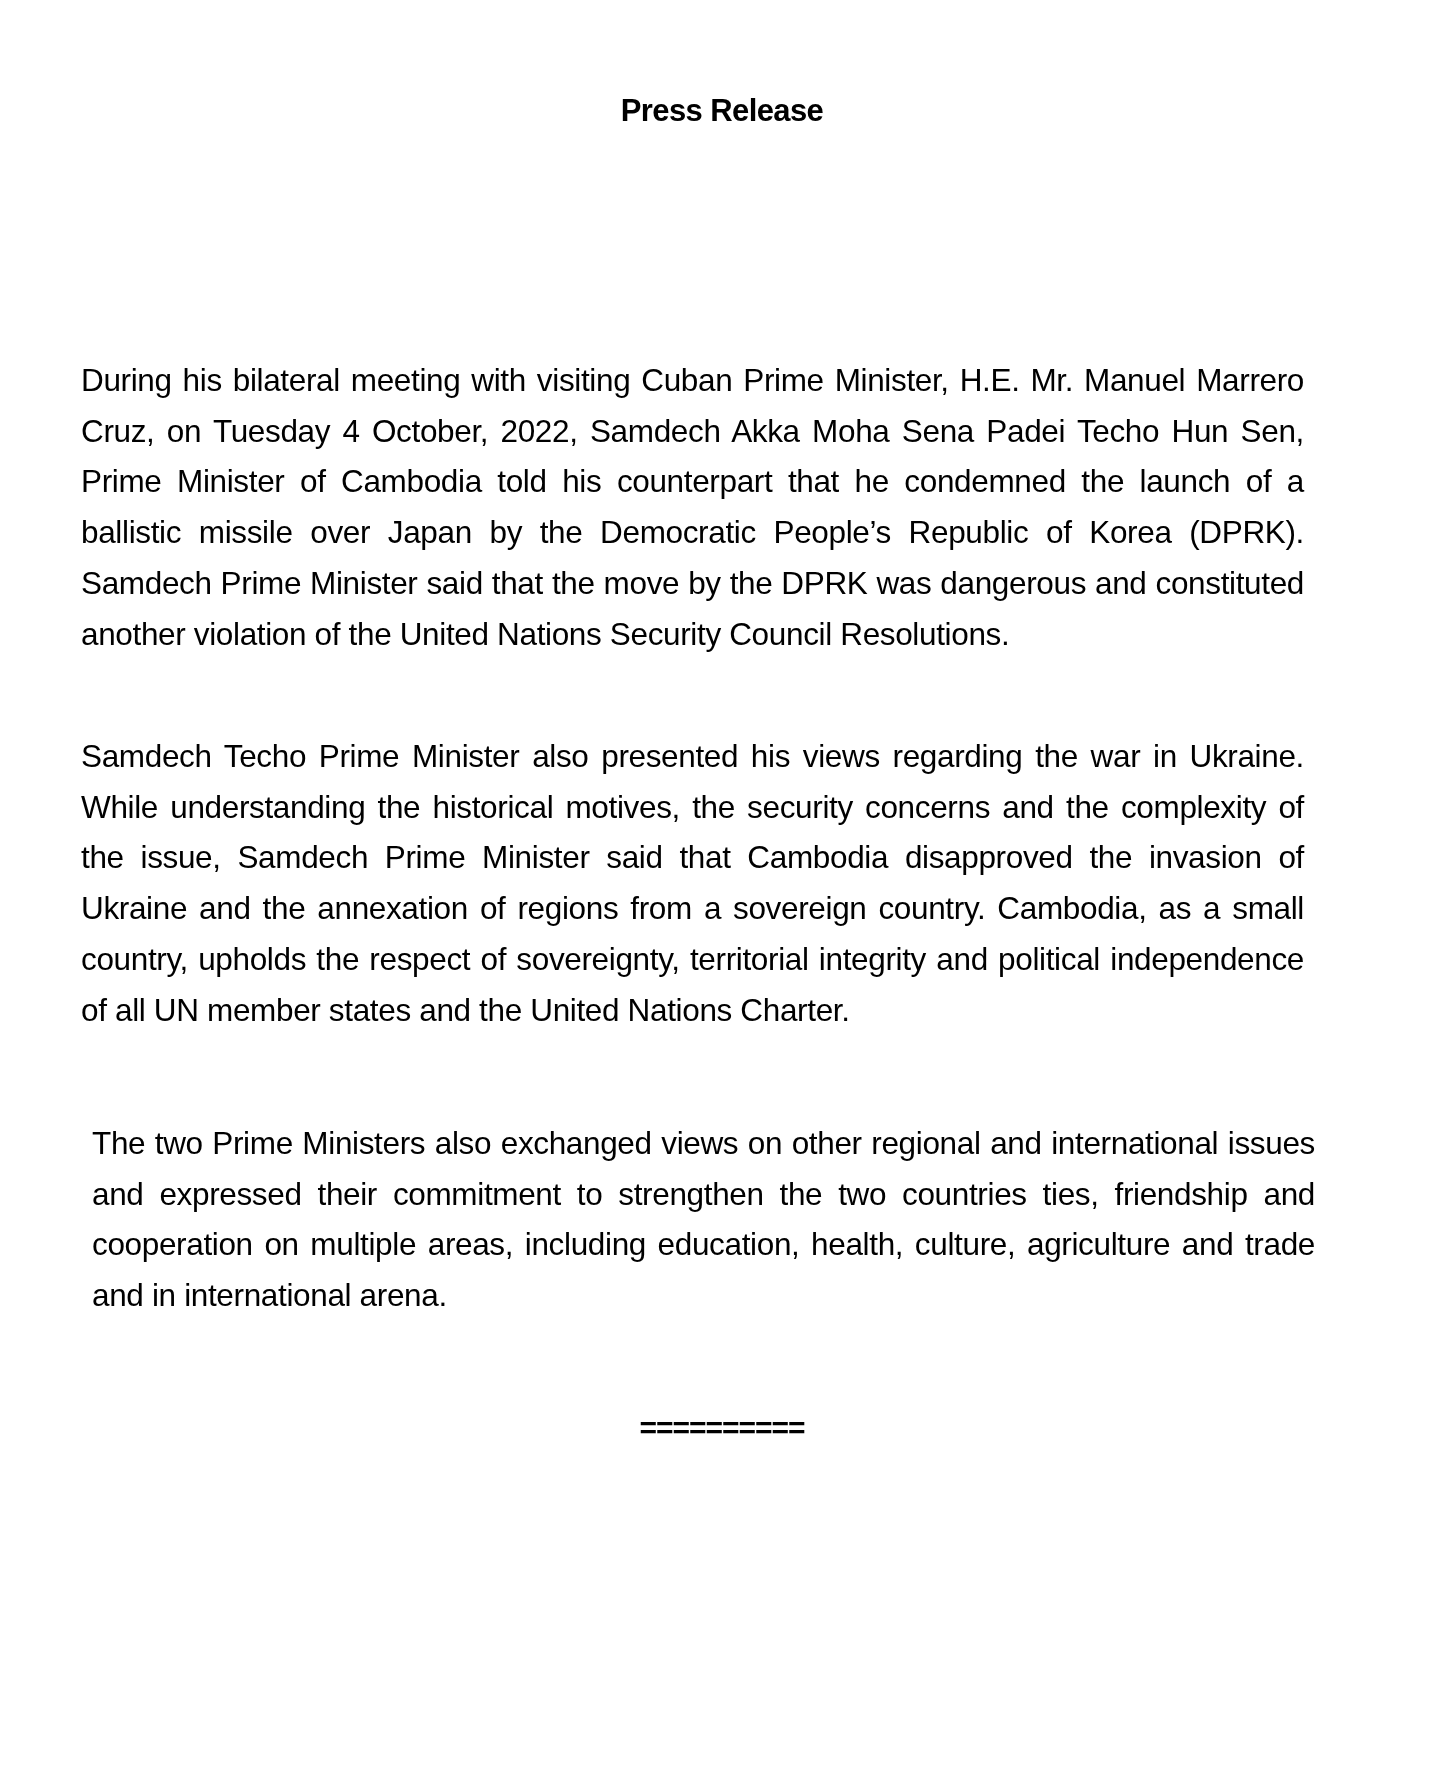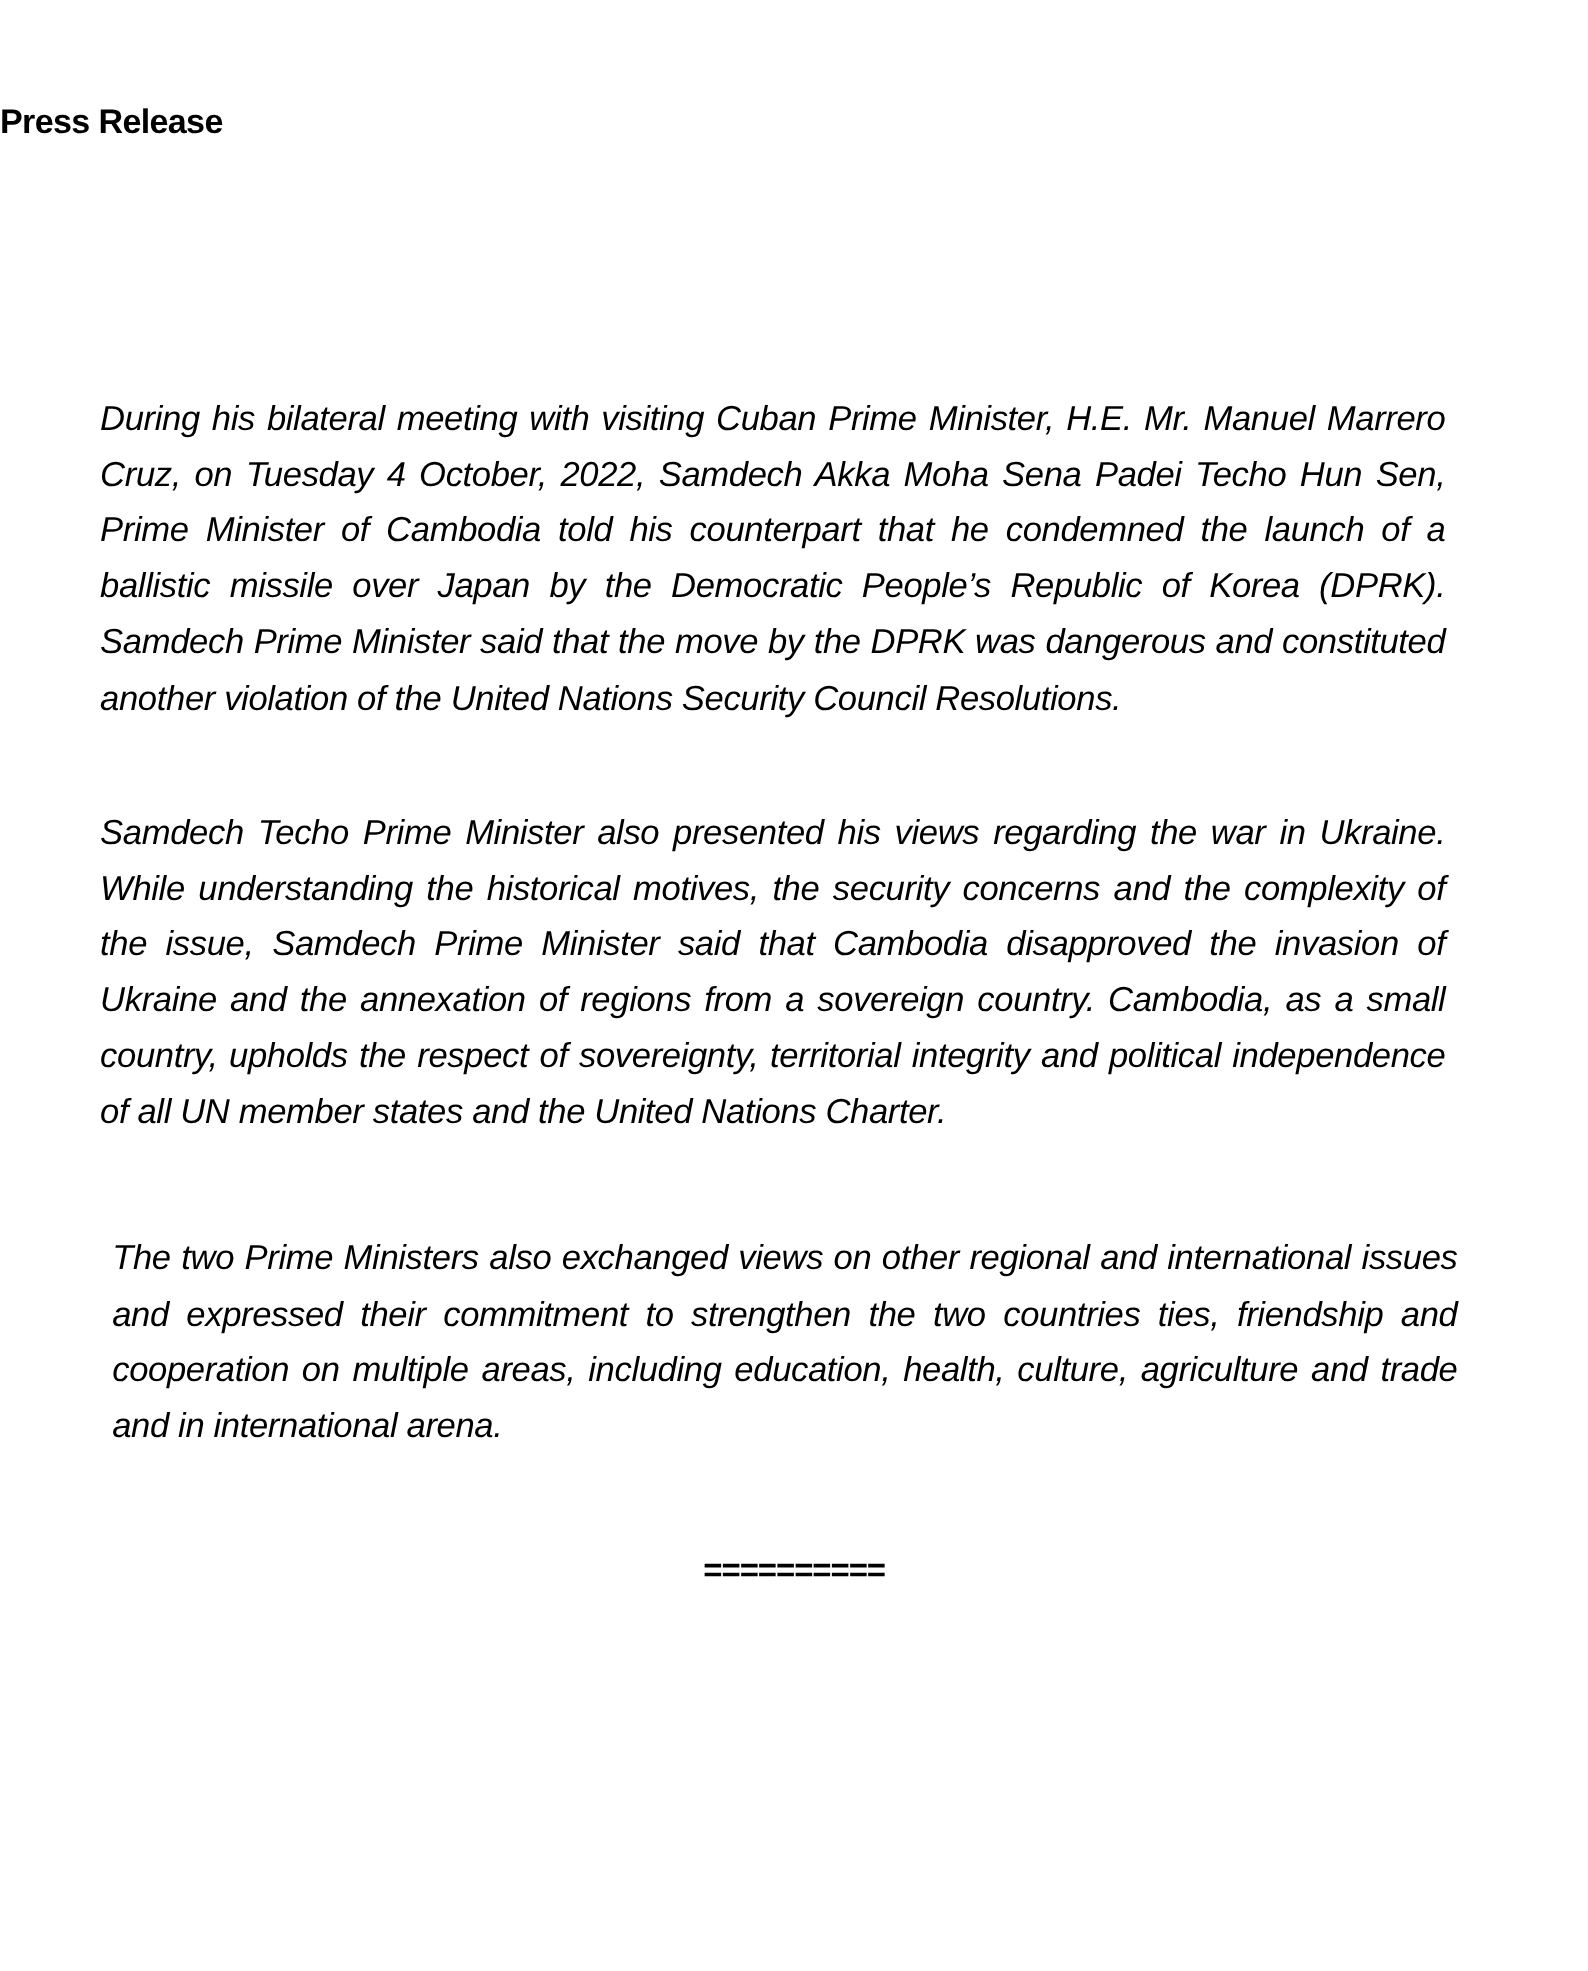--- a/index.html
+++ b/index.html
@@ -19,46 +19,46 @@
       position: absolute;
       left: 0;
       top: 0;
       width: 1444px;
       height: 1792px;
     }
     .heading {
       position: absolute;
       left: 0;
       width: 1444px;
+      text-align: center;
       font-weight: bold;
       font-size: 31px;
       letter-spacing: -0.6px;
       line-height: 40px;
     }
     .press-label {
       top: 91px;
     }
     .title {
       top: 164px;
       line-height: 51px;
     }
     .title-line {
       display: block;
     }
     .body-text {
       position: absolute;
-      left: 91px;
+      left: 81px;
       width: 1223px;
       font-size: 31.5px;
       line-height: 50.7px;
       text-align: justify;
       text-align-last: left;
       letter-spacing: -0.35px;
       word-spacing: 0px;
-      font-style: italic;
     }
     .para-1 { top: 355px; }
     .para-2 { top: 731px; }
     .para-3 { top: 1107px; }
     .separator {
       position: absolute;
       left: 0;
       width: 1444px;
       top: 1410px;
       text-align: center;

